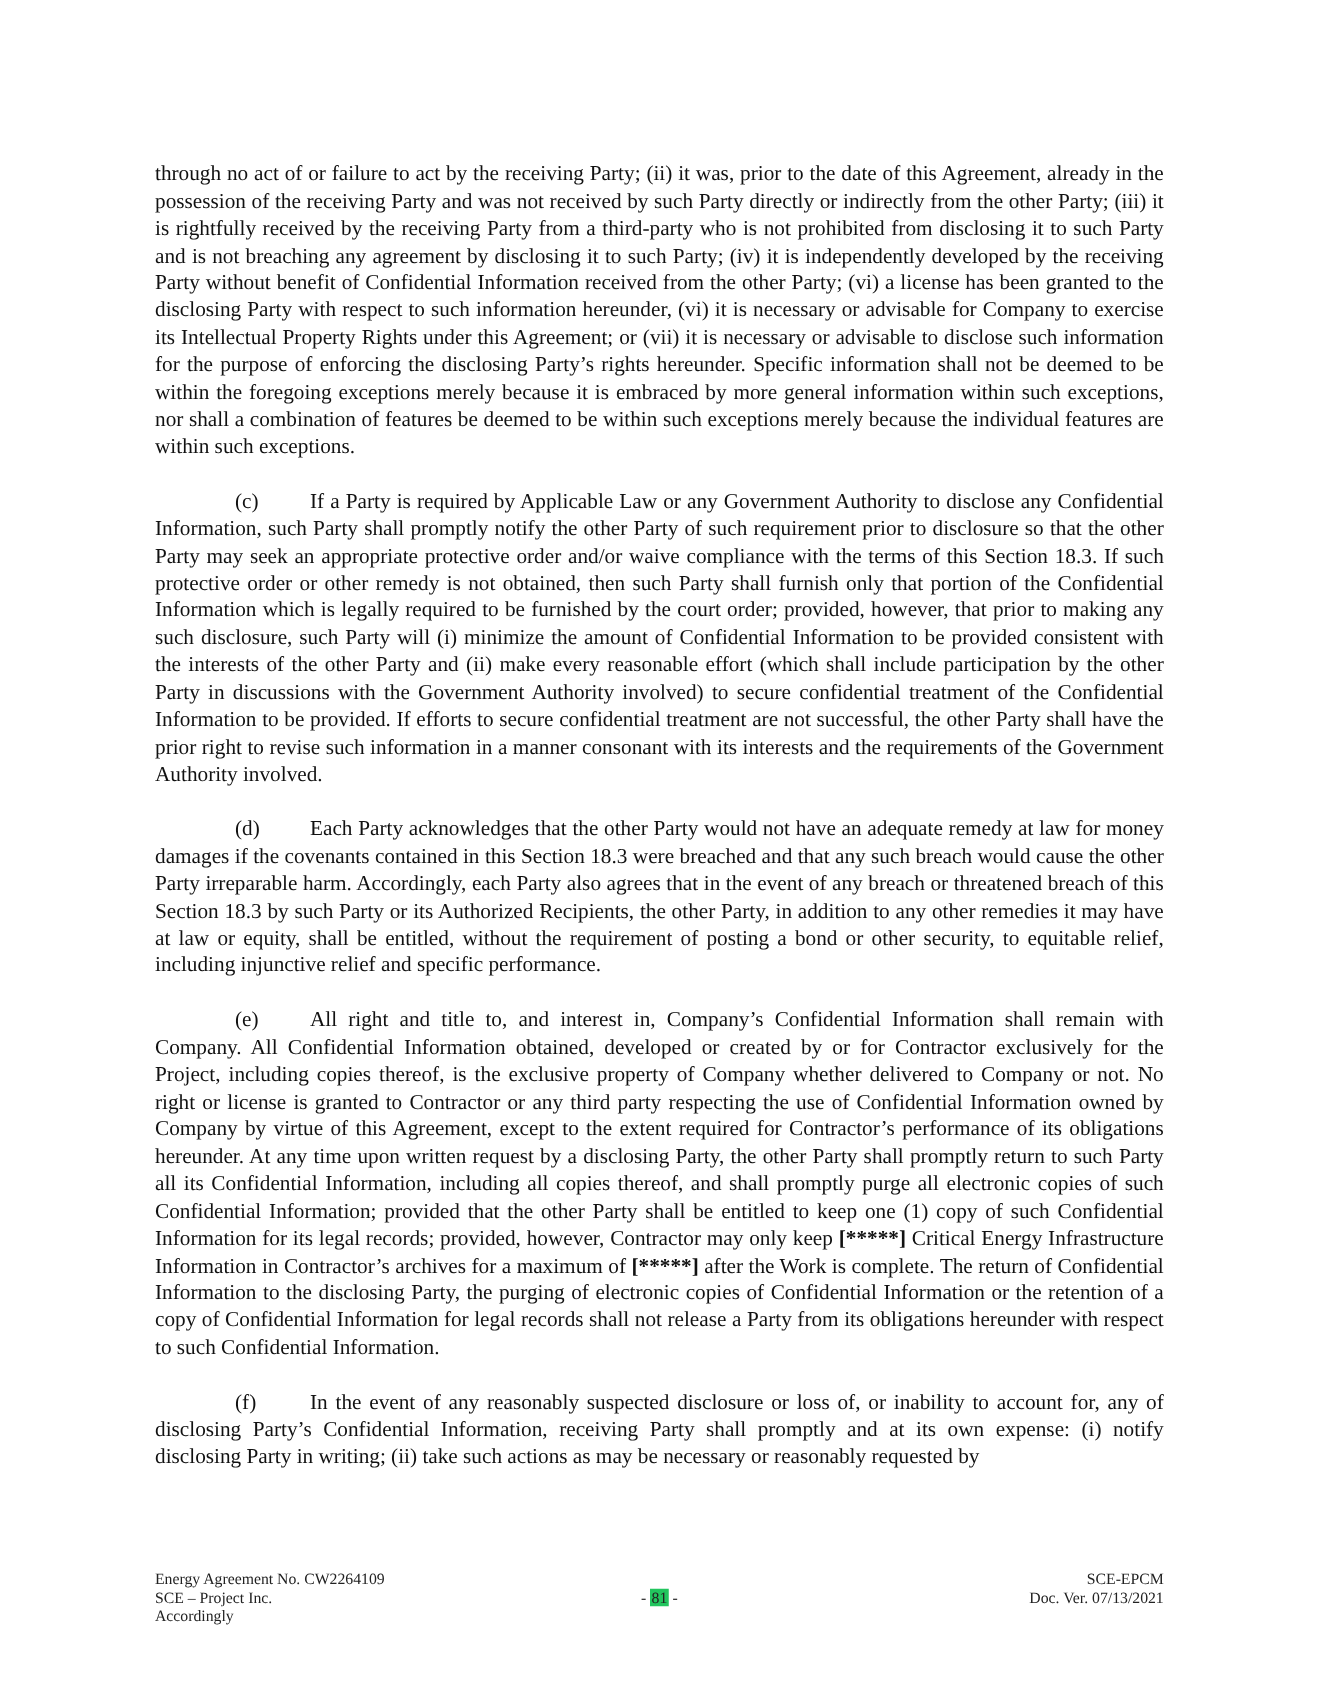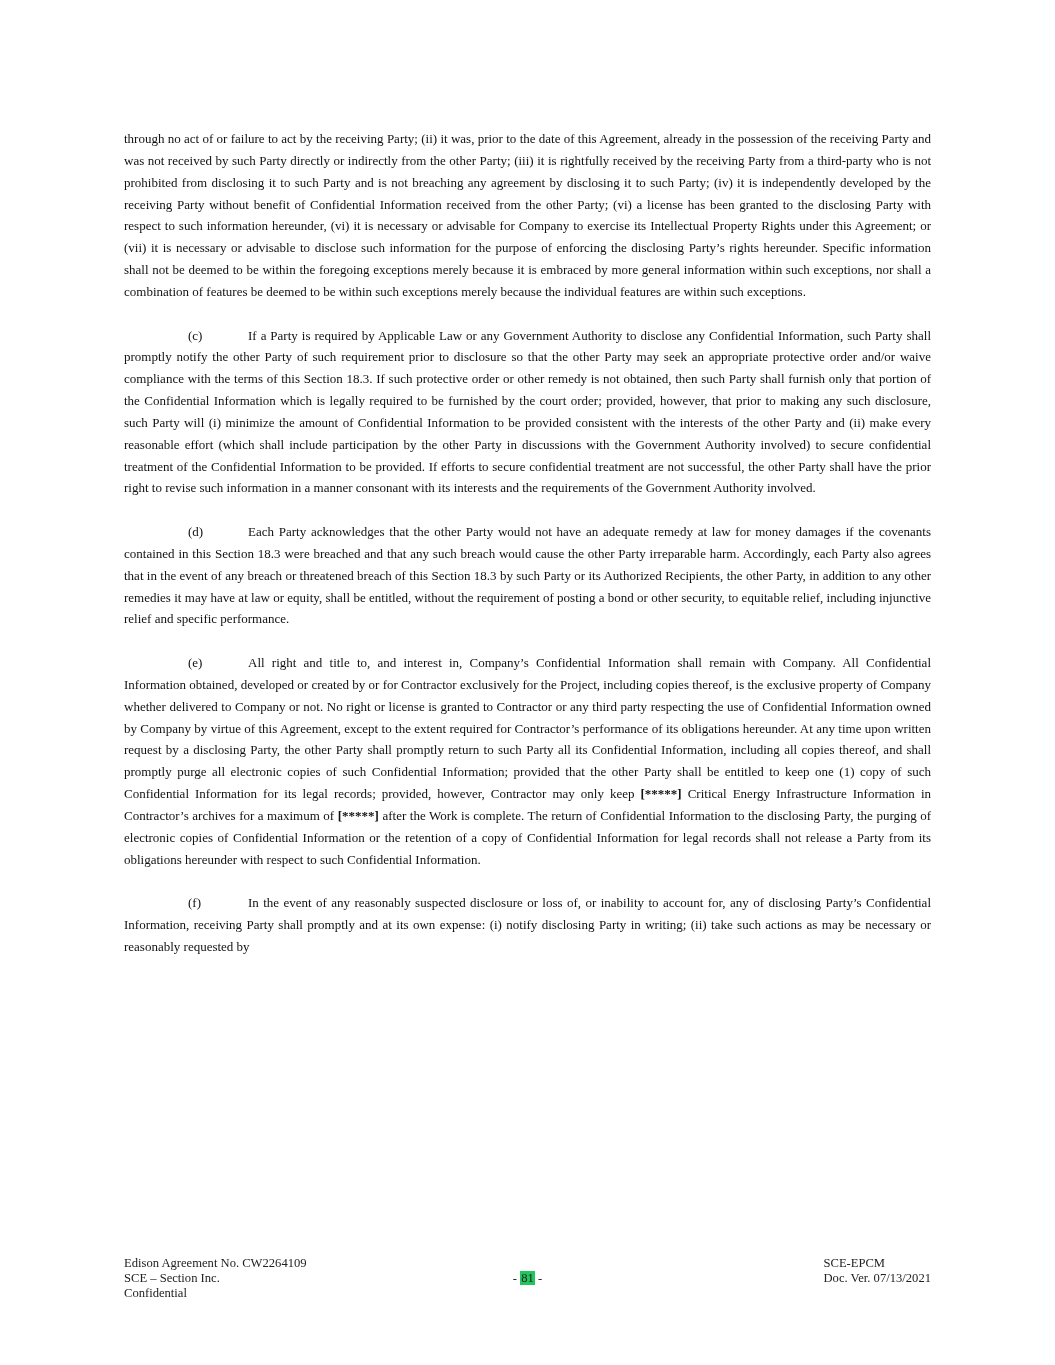--- a/index.html
+++ b/index.html
@@ -15,21 +15,21 @@
     font-family: "Liberation Serif", "DejaVu Serif", serif;
     color: #111111;
   }
   .page {
     position: absolute;
     left: 124px;
     top: 128px;
     width: 807px;
   }
   .para {
-    font-size: 13px;
+    font-size: 17px;
     line-height: 21.85px;
     text-align: justify;
     margin: 0 0 21.8px 0;
   }
   .para:last-child { margin-bottom: 0; }
   .para .label {
     display: inline-block;
     margin-left: 64px;
     width: 60px;
   }
@@ -38,21 +38,21 @@
   .footer {
     position: absolute;
     left: 124px;
     top: 1256px;
     width: 807px;
     font-size: 12.6px;
     line-height: 14.8px;
     color: #222222;
   }
   .footer .left { position: absolute; left: 0; top: 0; }
-  .footer .right { position: absolute; right: 0; top: 0; text-align: left; }
+  .footer .right { position: absolute; right: 0; top: 0; text-align: right; }
   .footer .center {
     position: absolute;
     left: 0;
     width: 100%;
     top: 14.8px;
     text-align: center;
   }
   .footer .pg-num { background: #22c55e; padding: 0 1px; }
 </style>
 </head>
@@ -61,22 +61,22 @@
 <div class="page">
   <p class="para"><span>through no act of or failure to act by the receiving Party; (ii) it was, prior to the date of this Agreement, already in the possession of the receiving Party and was not received by such Party directly or indirectly from the other Party; (iii) it is rightfully received by the receiving Party from a third-party who is not prohibited from disclosing it to such Party and is not breaching any agreement by disclosing it to such Party; (iv)&nbsp;it is independently developed by the receiving Party without benefit of Confidential Information received from the other Party; (vi) a license has been granted to the disclosing Party with respect to such information hereunder, (vi) it is necessary or advisable for Company to exercise its Intellectual Property Rights under this Agreement;  or (vii) it is necessary or advisable to disclose such information for the purpose of enforcing the disclosing Party’s rights hereunder.  Specific information shall not be deemed to be within the foregoing exceptions merely because it is embraced by more general information within such exceptions, nor shall a combination of features be deemed to be within such exceptions merely because the individual features are within such exceptions.</span></p>
   <p class="para"><span class="label">(c)</span><span>If a Party is required by Applicable Law or any Government Authority to disclose any Confidential Information, such Party shall promptly notify the other Party of such requirement prior to disclosure so that the other Party may seek an appropriate protective order and/or waive compliance with the terms of this </span><span class="u">Section 18.3</span><span>.  If such protective order or other remedy is not obtained, then such Party shall furnish only that portion of the Confidential Information which is legally required to be furnished by the court order; provided, however, that prior to making any such disclosure, such Party will (i) minimize the amount of Confidential Information to be provided consistent with the interests of the other Party and (ii) make every reasonable effort (which shall include participation by the other Party in discussions with the Government Authority involved) to secure confidential treatment of the Confidential Information to be provided.  If efforts to secure confidential treatment are not successful, the other Party shall have the prior right to revise such information in a manner consonant with its interests and the requirements of the Government Authority involved.</span></p>
   <p class="para"><span class="label">(d)</span><span>Each Party acknowledges that the other Party would not have an adequate remedy at law for money damages if the covenants contained in this </span><span class="u">Section 18.3</span><span> were breached and that any such breach would cause the other Party irreparable harm.  Accordingly, each Party also agrees that in the event of any breach or threatened breach of this </span><span class="u">Section 18.3</span><span> by such Party or its Authorized Recipients, the other Party, in addition to any other remedies it may have at law or equity, shall be entitled, without the requirement of posting a bond or other security, to equitable relief, including injunctive relief and specific performance.</span></p>
   <p class="para"><span class="label">(e)</span><span>All right and title to, and interest in, Company’s Confidential Information shall remain with Company. All Confidential Information obtained, developed or created by or for Contractor exclusively for the Project, including copies thereof, is the exclusive property of Company whether delivered to Company or not.  No right or license is granted to Contractor or any third party respecting the use of Confidential Information owned by Company by virtue of this Agreement, except to the extent required for Contractor’s performance of its obligations hereunder.  At any time upon written request by a disclosing Party, the other Party shall promptly return to such Party all its Confidential Information, including all copies thereof, and shall promptly purge all electronic copies of such Confidential Information; provided that the other Party shall be entitled to keep one (1) copy of such Confidential Information for its legal records; provided, however, Contractor may only keep </span><span class="b">[*****]</span><span> Critical Energy Infrastructure Information in Contractor’s archives for a maximum of </span><span class="b">[*****]</span><span> after the Work is complete.  The return of Confidential Information to the disclosing Party, the purging of electronic copies of Confidential Information or the retention of a copy of Confidential Information for legal records shall not release a Party from its obligations hereunder with respect to such Confidential Information.</span></p>
   <p class="para"><span class="label">(f)</span><span>In the event of any reasonably suspected disclosure or loss of, or inability to account for, any of disclosing Party’s Confidential Information, receiving Party shall promptly and at its own expense: (i) notify disclosing Party in writing; (ii) take such actions as may be necessary or reasonably requested by</span></p>
 </div>
 
 <div class="footer">
   <div class="left">
-    <div>Edison Agreement No. CW2264109</div>
-    <div>SCE – Section Inc.</div>
-    <div>Confidential</div>
+    <div>Energy Agreement No. CW2264109</div>
+    <div>SCE – Project Inc.</div>
+    <div>Accordingly</div>
   </div>
   <div class="center"><span>- </span><span class="pg-num">81</span><span> -</span></div>
   <div class="right">
     <div>SCE-EPCM</div>
     <div>Doc. Ver. 07/13/2021</div>
   </div>
 </div>
 
 </body></html>

